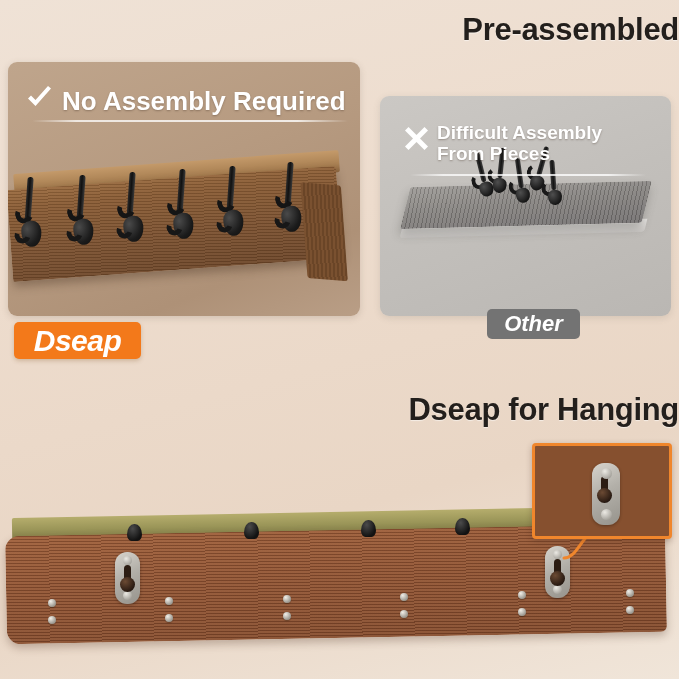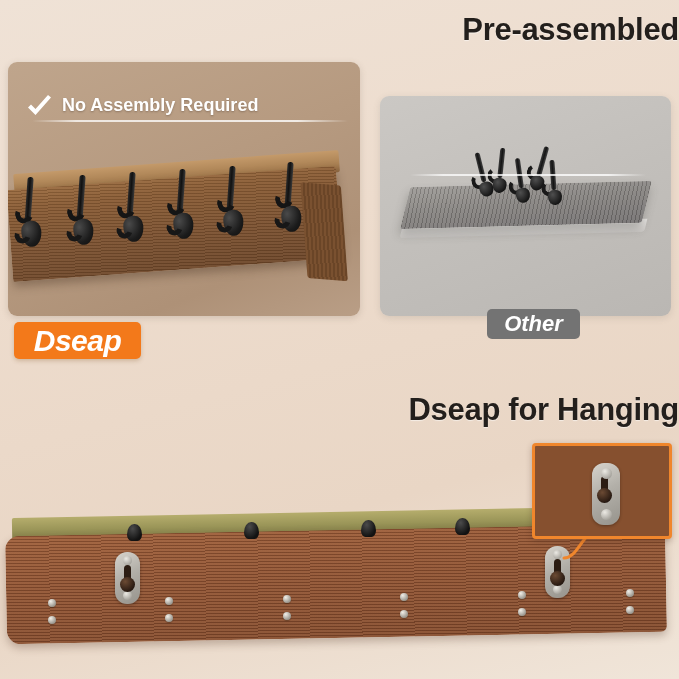--- a/index.html
+++ b/index.html
@@ -33,21 +33,21 @@
     left:380px; top:96px; width:291px; height:220px;
     background:linear-gradient(160deg,#cbc8c4 0%,#c2bfbb 50%,#bab7b3 100%);
     box-shadow:0 2px 7px rgba(90,85,80,.15);
   }
 
   .claim {
     position:absolute; display:flex; align-items:flex-start; gap:9px;
     color:#fff; font-weight:bold;
     text-shadow:0 1px 2px rgba(60,44,32,.35);
   }
-  #claim-dseap { left:18px; top:33px; font-size:18px; }
+  #claim-dseap { left:18px; top:24px; font-size:26px; }
   #claim-other { left:25px; top:26px; font-size:19px; line-height:1.12; }
 
   .mark { flex:none; display:block; }
 
   .divider {
     position:absolute; height:2px; border-radius:2px;
     background:linear-gradient(90deg,rgba(255,255,255,0) 0%,rgba(255,255,255,.75) 14%,rgba(255,255,255,.8) 84%,rgba(255,255,255,0) 100%);
   }
   #divider-dseap { left:24px; top:58px; width:316px; }
   #divider-other { left:30px; top:78px; width:236px; }
@@ -307,20 +307,29 @@
           <div class="lc"></div>
           <div class="lb"></div>
         </div>
       <div class="loose-hook" style="left:163px;top:64px; transform:rotate(-4deg);">
         <div class="ls"></div>
           <div class="lc"></div>
           <div class="lb"></div>
         </div>
     </div>
 
+    <div class="claim" id="claim-other">
+      <svg class="mark" width="23" height="23" viewBox="0 0 23 23" style="margin-top:5px;">
+        <path d="M3.5 0 L11.5 8 L19.5 0 L23 3.5 L15 11.5 L23 19.5 L19.5 23 L11.5 15 L3.5 23 L0 19.5 L8 11.5 L0 3.5 Z" fill="#ffffff"></path>
+      </svg>
+      <span>
+        <span>Difficult Assembly</span><br>
+        <span>From Pieces</span>
+      </span>
+    </div>
     <div class="divider" id="divider-other"></div>
   </div>
 
   <div class="badge" id="badge-dseap">Dseap</div>
   <div class="badge" id="badge-other">Other</div>
 
   <div class="sec-title" id="title-bottom">Dseap for Hanging</div>
 
   <div id="panel-hanging">
     <div class="back-top"></div>

